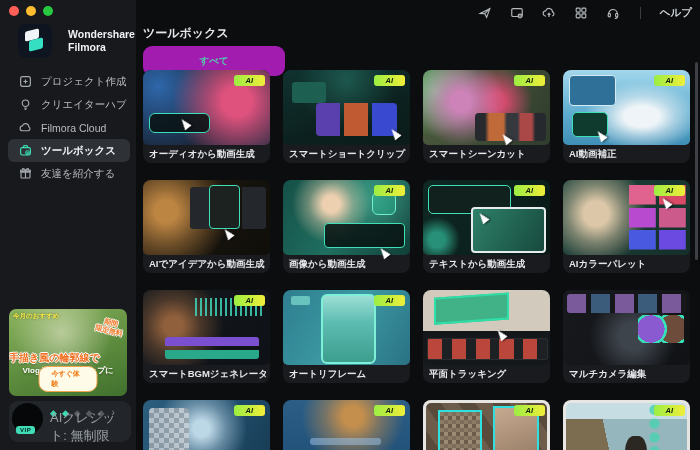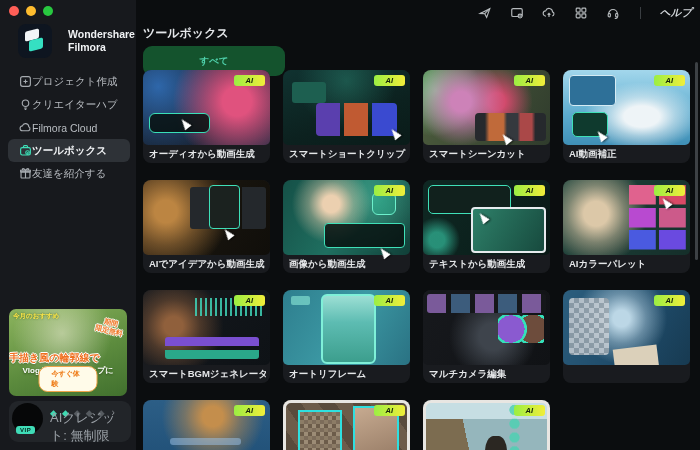--- a/index.html
+++ b/index.html
@@ -11,21 +11,21 @@
   .dots{position:absolute;left:9px;top:6px;display:flex;gap:7px;}
   .dot{width:10px;height:10px;border-radius:50%;}
   .dot.r{background:#ff5f57}.dot.y{background:#febc2e}.dot.g{background:#28c840}
   .logo{position:absolute;left:18px;top:24px;display:flex;align-items:center;gap:16px;}
   .logo-icon{width:34px;height:34px;border-radius:8px;background:#0e1520;position:relative;overflow:hidden;flex:0 0 auto;}
   .logo-icon i{position:absolute;display:block;}
   .logo-icon .w1{left:7px;top:6px;width:14px;height:10px;background:#f2f5f7;transform:skewY(-14deg);border-radius:2px;}
   .logo-icon .t1{left:11px;top:15px;width:14px;height:11px;background:#35e0c2;transform:skewY(-14deg);border-radius:2px;}
   .logo-txt{color:#f0f2f4;font-size:10.5px;font-weight:bold;line-height:1.25;}
   .nav{position:absolute;left:8px;right:6px;top:70px;}
-  .nav-item{display:flex;align-items:center;height:23px;padding:0 0 0 11px;border-radius:6px;
+  .nav-item{display:flex;align-items:center;gap:9px;height:23px;padding:0 0 0 11px;border-radius:6px;
             color:#b9bdc2;font-size:10.5px;cursor:default;}
   .nav-item svg{flex:0 0 auto;}
   .nav-item.sel{background:#2e3237;color:#f2f4f6;font-weight:bold;}
   
   .banner{position:absolute;left:9px;right:9px;top:309px;height:87px;border-radius:7px;overflow:hidden;
           background:radial-gradient(circle at 45% 28%,rgba(244,242,220,.55),transparent 55%),
                      linear-gradient(160deg,#8cb45e,#5d8c3e 55%,#41702e);}
   .bn-tag{position:absolute;left:4px;top:3px;color:#ffe84a;font-size:6.5px;font-weight:bold;text-shadow:0 0 2px #3a5a20;}
   .bn-ribbon{position:absolute;right:3px;top:10px;color:#f07828;font-size:7px;font-weight:800;line-height:1.15;
              transform:rotate(14deg);text-align:center;
@@ -40,26 +40,26 @@
   .account{position:absolute;left:9px;right:5px;top:401px;height:41px;background:#222529;border-radius:9px;}
   .avatar{position:absolute;left:3px;top:2px;width:31px;height:31px;border-radius:50%;background:#060708;}
   .vip{position:absolute;left:7px;top:25px;background:#3fdcb7;color:#07251c;font-size:6px;font-weight:800;
        padding:1px 4px;border-radius:3px;letter-spacing:.5px;}
   .perks{position:absolute;left:41px;top:7px;display:flex;gap:5px;align-items:center;font-size:9px;line-height:1;}
   .perk{color:#565b60}.perk.on{color:#3fd9b2}
   .perk-more{color:#8b9095;font-size:10px;margin-left:2px;}
   .credit{position:absolute;left:41px;top:8px;color:#9aa0a6;font-size:13px;}
   
   .content{position:absolute;left:136px;top:0;right:0;bottom:0;background:#0b0d0f;}
-  .topicons{position:absolute;top:5px;right:8px;display:flex;align-items:center;gap:16px;font-style:italic;}
+  .topicons{position:absolute;top:5px;right:8px;display:flex;align-items:center;gap:16px;}
   .ti{width:16px;height:16px;display:flex;align-items:center;justify-content:center;}
   .tdiv{width:1px;height:12px;background:#3a3e42;margin:0 3px;}
   .help{color:#d2d6da;font-size:10.5px;font-weight:bold;}
   .page-title{position:absolute;left:7px;top:25px;color:#e4e7ea;font-size:12px;font-weight:bold;}
-  .pill{position:absolute;left:7px;top:46px;width:142px;height:30px;border-radius:9px;background:#14532d;
+  .pill{position:absolute;left:7px;top:46px;width:142px;height:30px;border-radius:9px;background:#a21caf;
         color:#4fd2ac;font-size:9.5px;font-weight:bold;display:flex;align-items:center;justify-content:center;}
   .grid{position:absolute;left:7px;top:70px;display:grid;grid-template-columns:repeat(4,127px);gap:17px 13px;}
   .card{width:127px;height:93px;background:#191b1f;border-radius:8px;position:relative;}
   .thumb{position:absolute;left:0;top:0;right:0;height:75px;border-radius:8px 8px 5px 5px;overflow:hidden;}
   .thumb::before,.thumb::after{content:"";position:absolute;}
   .card-label{position:absolute;left:6px;right:4px;bottom:2px;height:13px;color:#e5e7e9;font-size:9.5px;
               font-weight:bold;white-space:nowrap;overflow:hidden;}
   .ai-badge{position:absolute;top:5px;right:5px;padding:1px 12px;border-radius:3px;font-size:7.5px;font-weight:800;
             font-style:italic;color:#10200a;background:linear-gradient(90deg,#9bee43,#f1ee3a);z-index:3;}
   .cursor{position:absolute;width:0;height:0;border:solid transparent;border-width:0 4px 11px 4px;
@@ -334,20 +334,25 @@
       <span class="ai-badge">AI</span>
       <div class="card-label">スマートBGMジェネレーター</div>
     </div>
 
     <div class="card">
       <div class="thumb a10"></div>
       <span class="ai-badge">AI</span>
       <div class="card-label">オートリフレーム</div>
     </div>
 
+    <div class="card">
+      <div class="thumb a11"></div>
+      <span class="cursor" style="left:58%;top:42%;"></span>
+      <div class="card-label">平面トラッキング</div>
+    </div>
 
     <div class="card">
       <div class="thumb a12"></div>
       <div class="card-label">マルチカメラ編集</div>
     </div>
 
     <div class="card">
       <div class="thumb a13"></div>
       <span class="ai-badge">AI</span>
 

